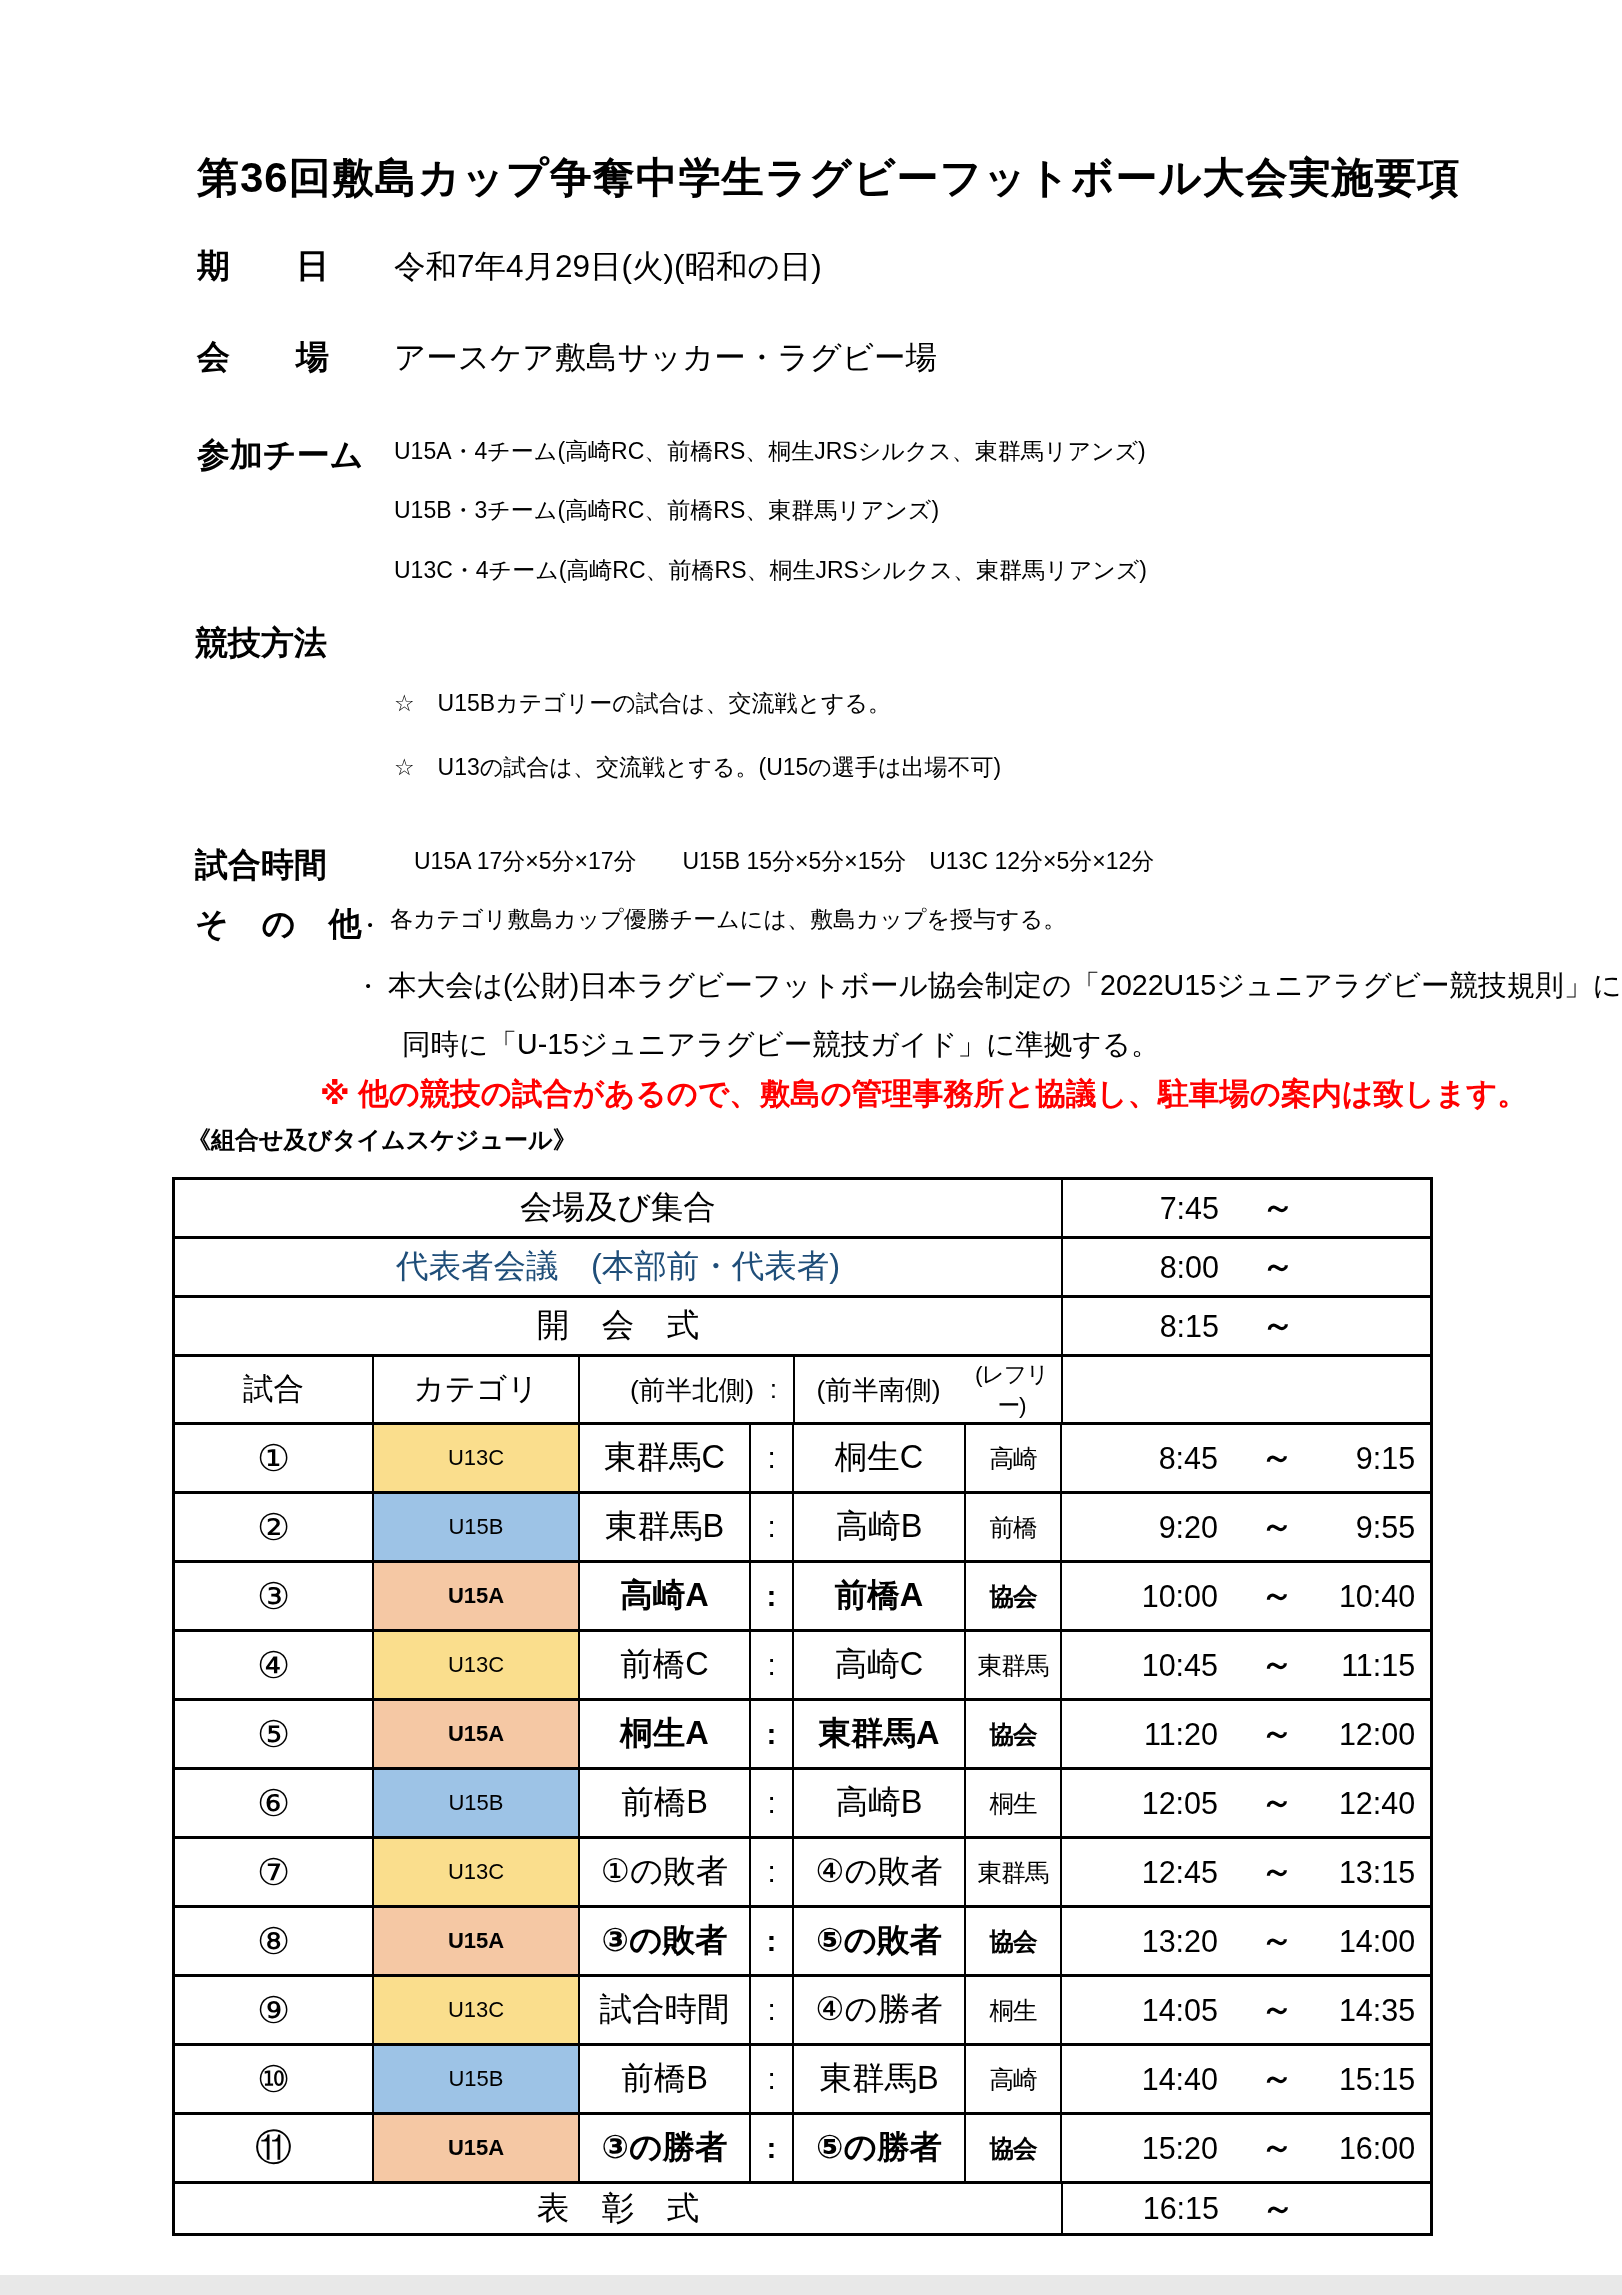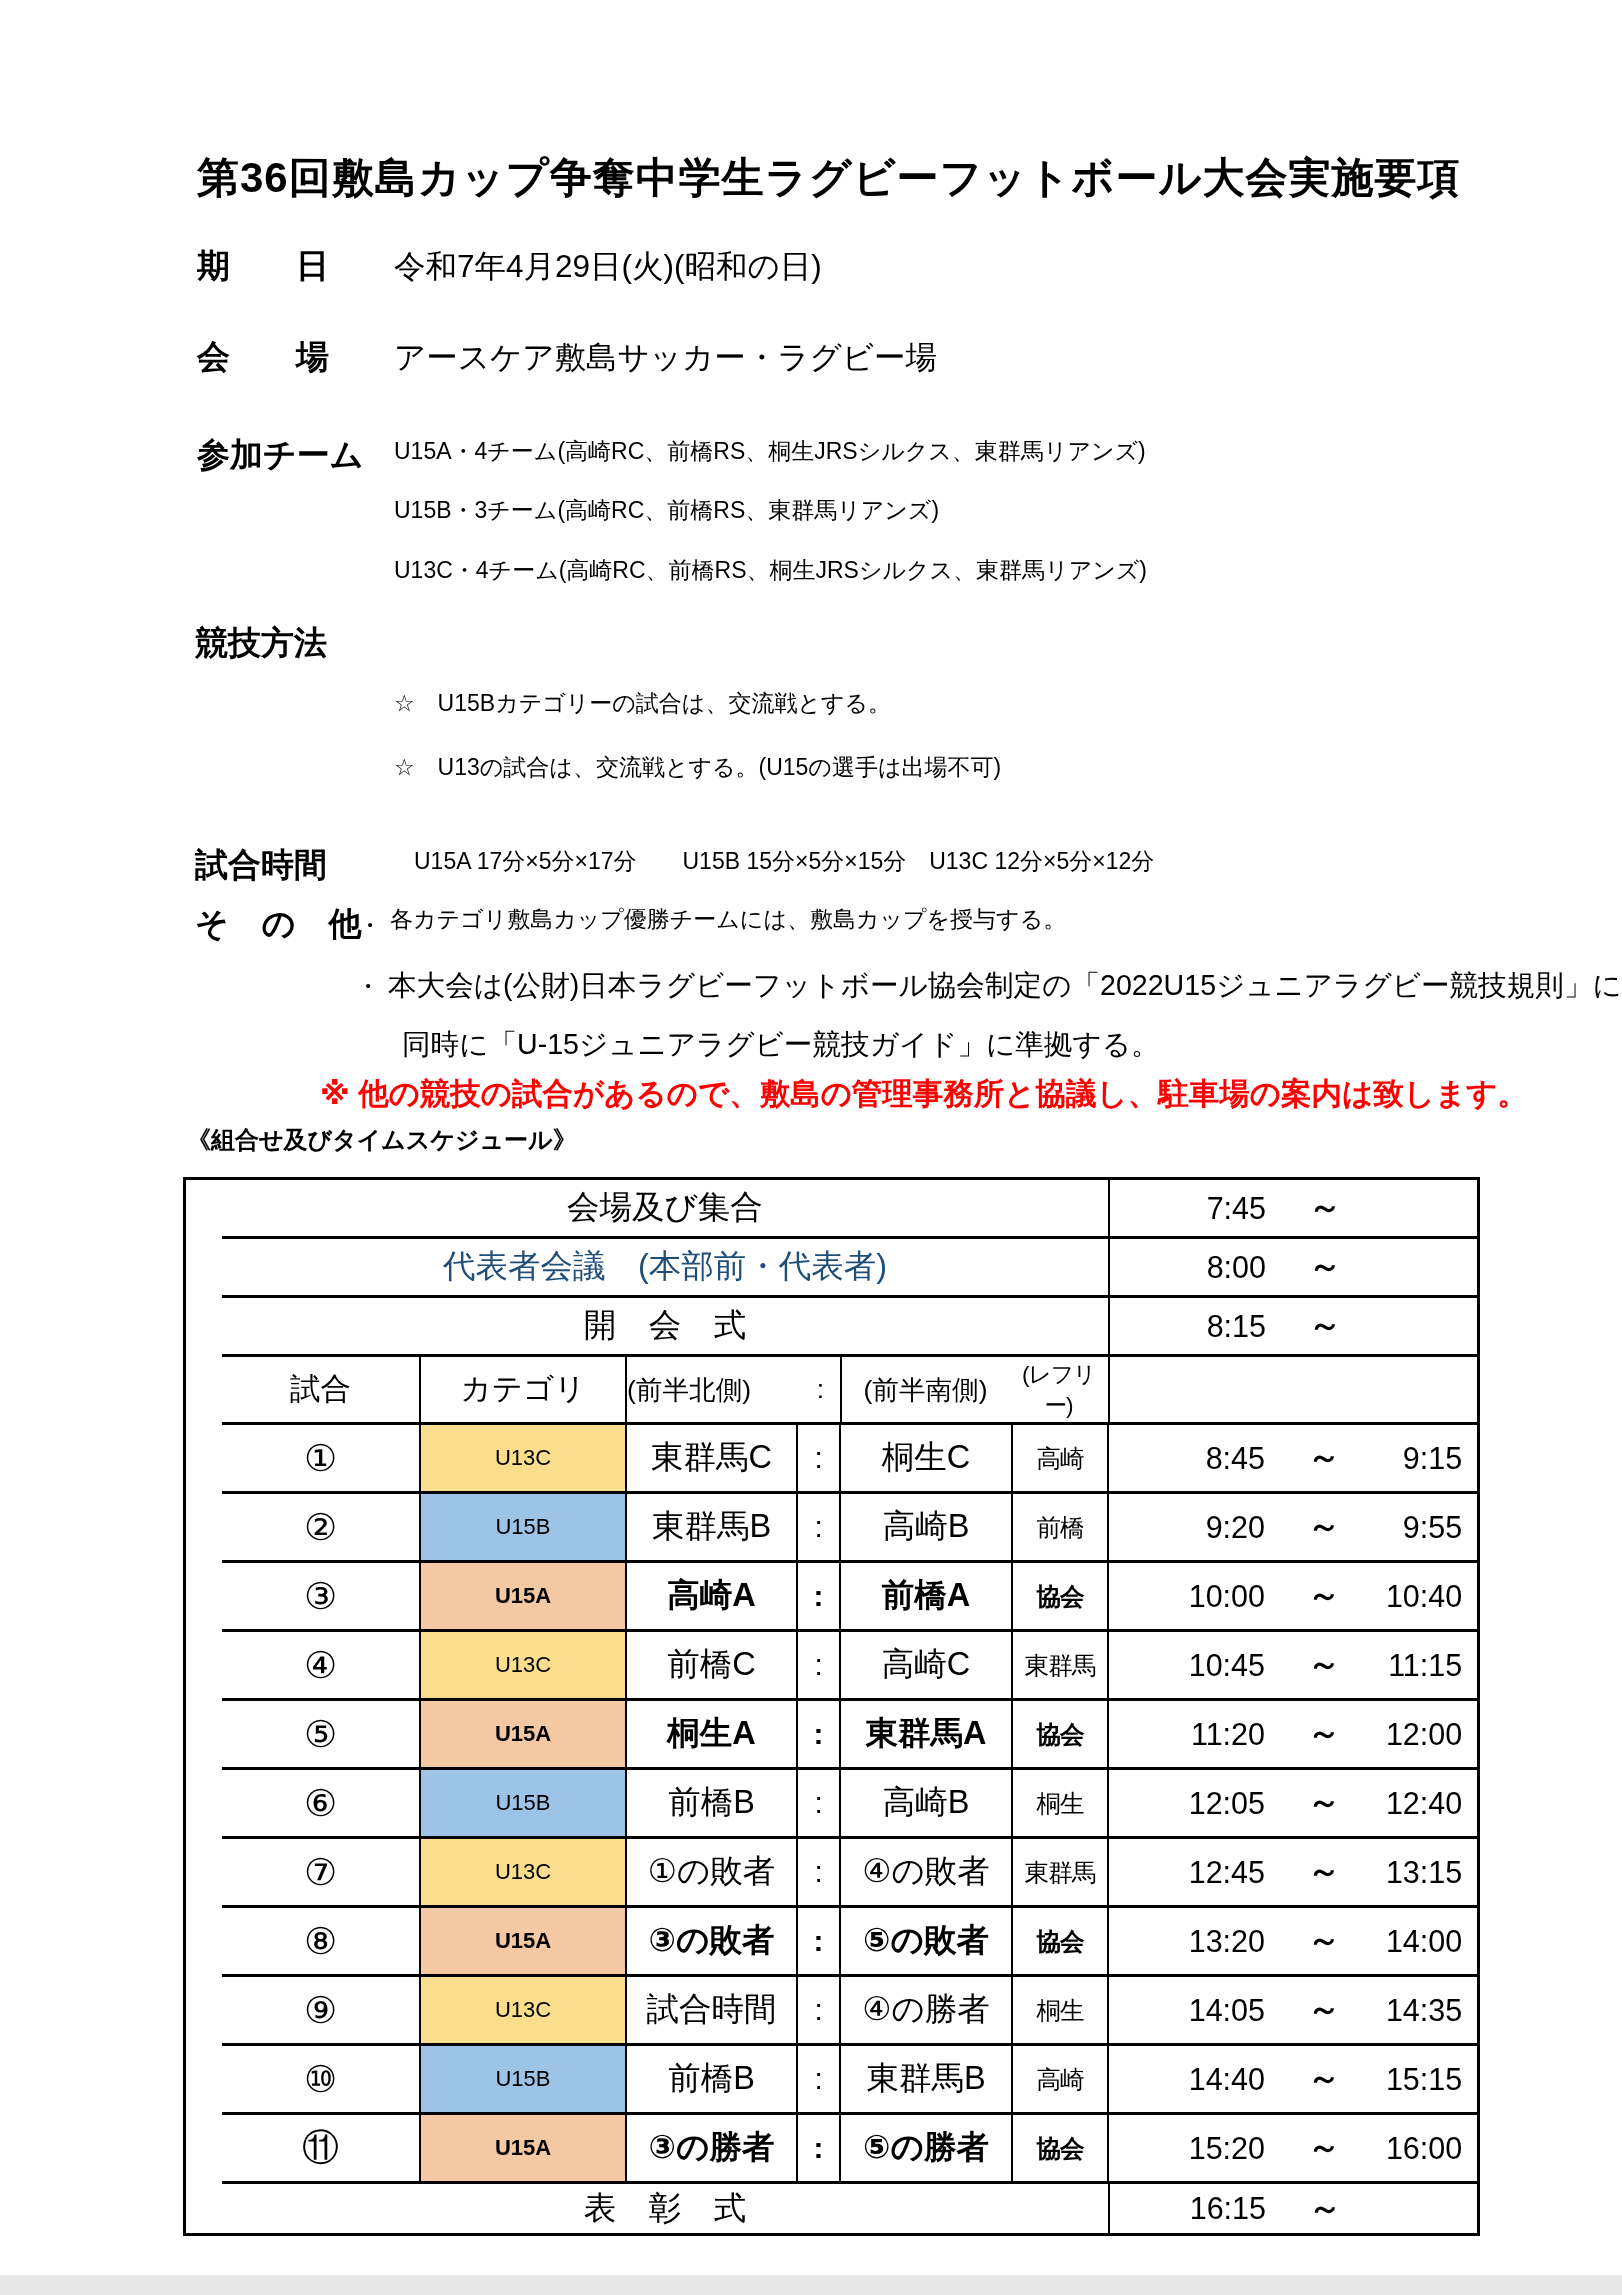--- a/index.html
+++ b/index.html
@@ -9,41 +9,41 @@
   .doc-title{font-size:42px;font-weight:bold;letter-spacing:1px;}
   .sec-label{font-size:33px;font-weight:bold;}
   .sec-val{font-size:31.5px;}
   .sub-line{font-size:23px;}
   .small-line{font-size:28.6px;}
   .bullet{font-size:25.6px;}
   .notice{font-size:30.5px;font-weight:bold;color:var(--red,#ff0000);}
   .heading{font-size:24px;font-weight:bold;}
 
   
-  .table{position:absolute;left:183px;top:1177px;width:1255px;border:3px solid #000;padding-left:36px;}
+  .table{position:absolute;left:172px;top:1177px;width:1255px;border:3px solid #000;}
   .trow{display:flex;border-bottom:3px solid #000;box-sizing:border-box;}
   .trow:last-child{border-bottom:none;}
   .cell{display:flex;align-items:center;justify-content:center;box-sizing:border-box;
         border-right:2px solid #000;}
   .cell:last-child{border-right:none;}
 
   .info-row{height:59px;}
   .info-left{width:888px;font-size:32.5px;}
   .info-left.blue{color:var(--blue,#1f4e79);}
 
   .time{width:367px;display:flex;align-items:center;font-size:30.5px;border-right:none;}
   .ts{width:156px;text-align:right;display:inline-block;}
   .tt{width:118px;text-align:center;display:inline-block;font-size:32.5px;font-weight:bold;}
   .te{flex:1;text-align:right;padding-right:13.8px;display:inline-block;}
 
   .hrow{height:68px;}
   .h1{width:199px;font-size:30.5px;}
   .h2{width:206px;font-size:30.5px;}
   .h3{width:215px;font-size:26.6px;}
-  .h3 .hmain{flex:1;text-align:left;}
+  .h3 .hmain{flex:1;text-align:right;}
   .h3 .hcolon{width:39px;text-align:center;}
   .h4{width:268px;font-size:26.6px;}
   .h4 .hmain{flex:1;text-align:center;}
   .h4 .href{width:99px;text-align:center;font-size:22.7px;letter-spacing:-1px;}
   .h5{flex:1;}
 
   .mrow{height:69px;}
   .no{width:199px;font-size:37px;}
   .cat{width:206px;font-size:22px;}
   .team{font-size:32.5px;}

